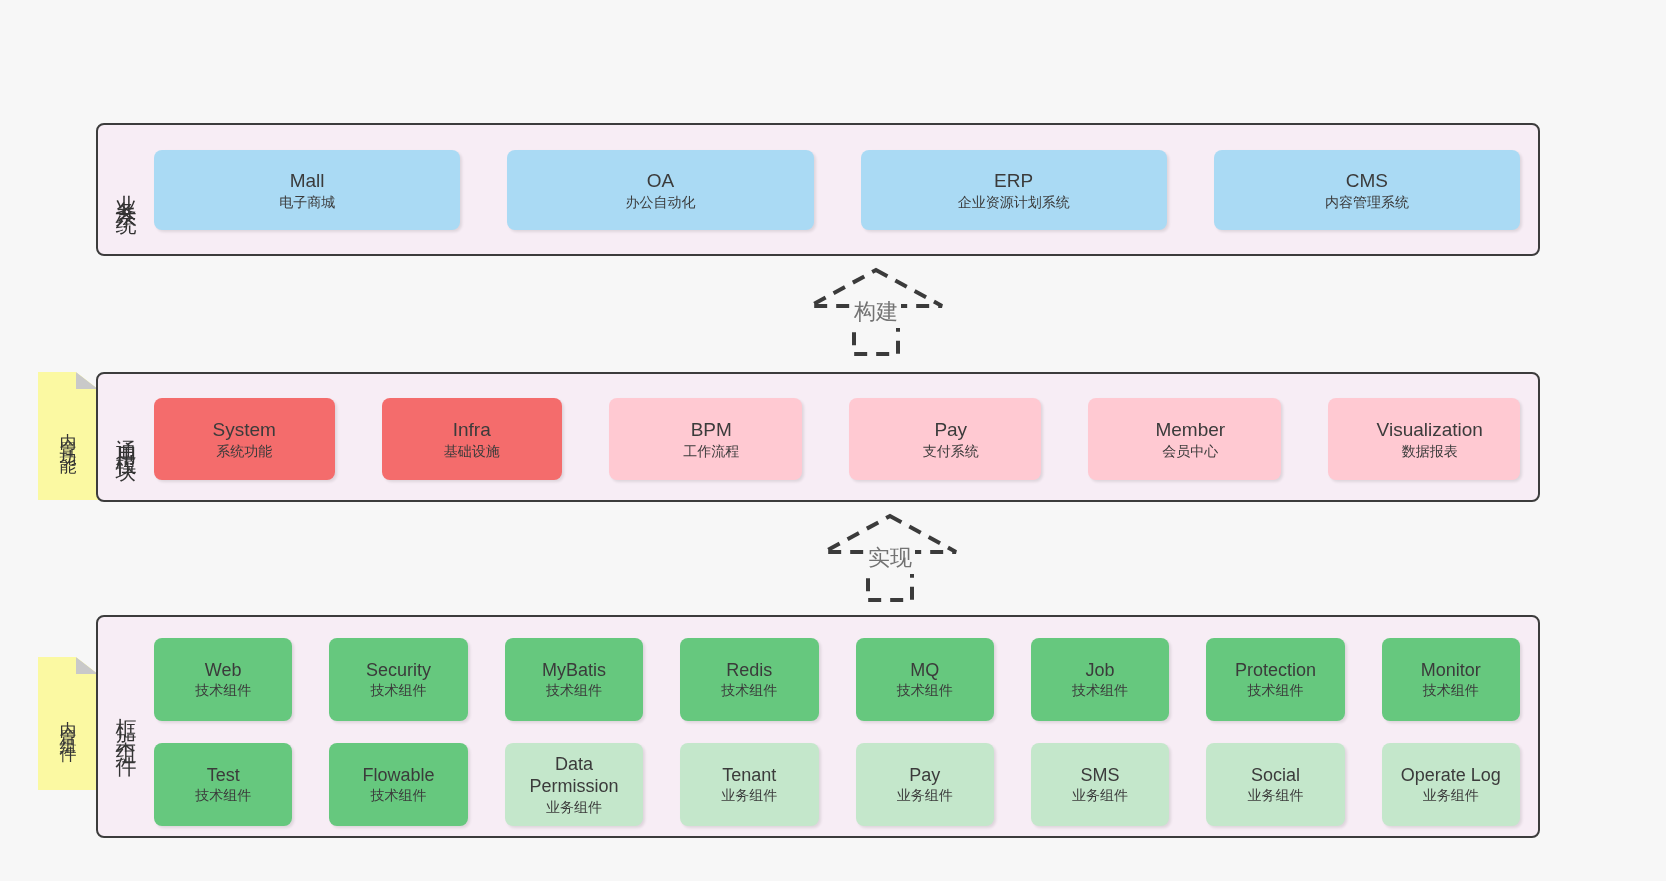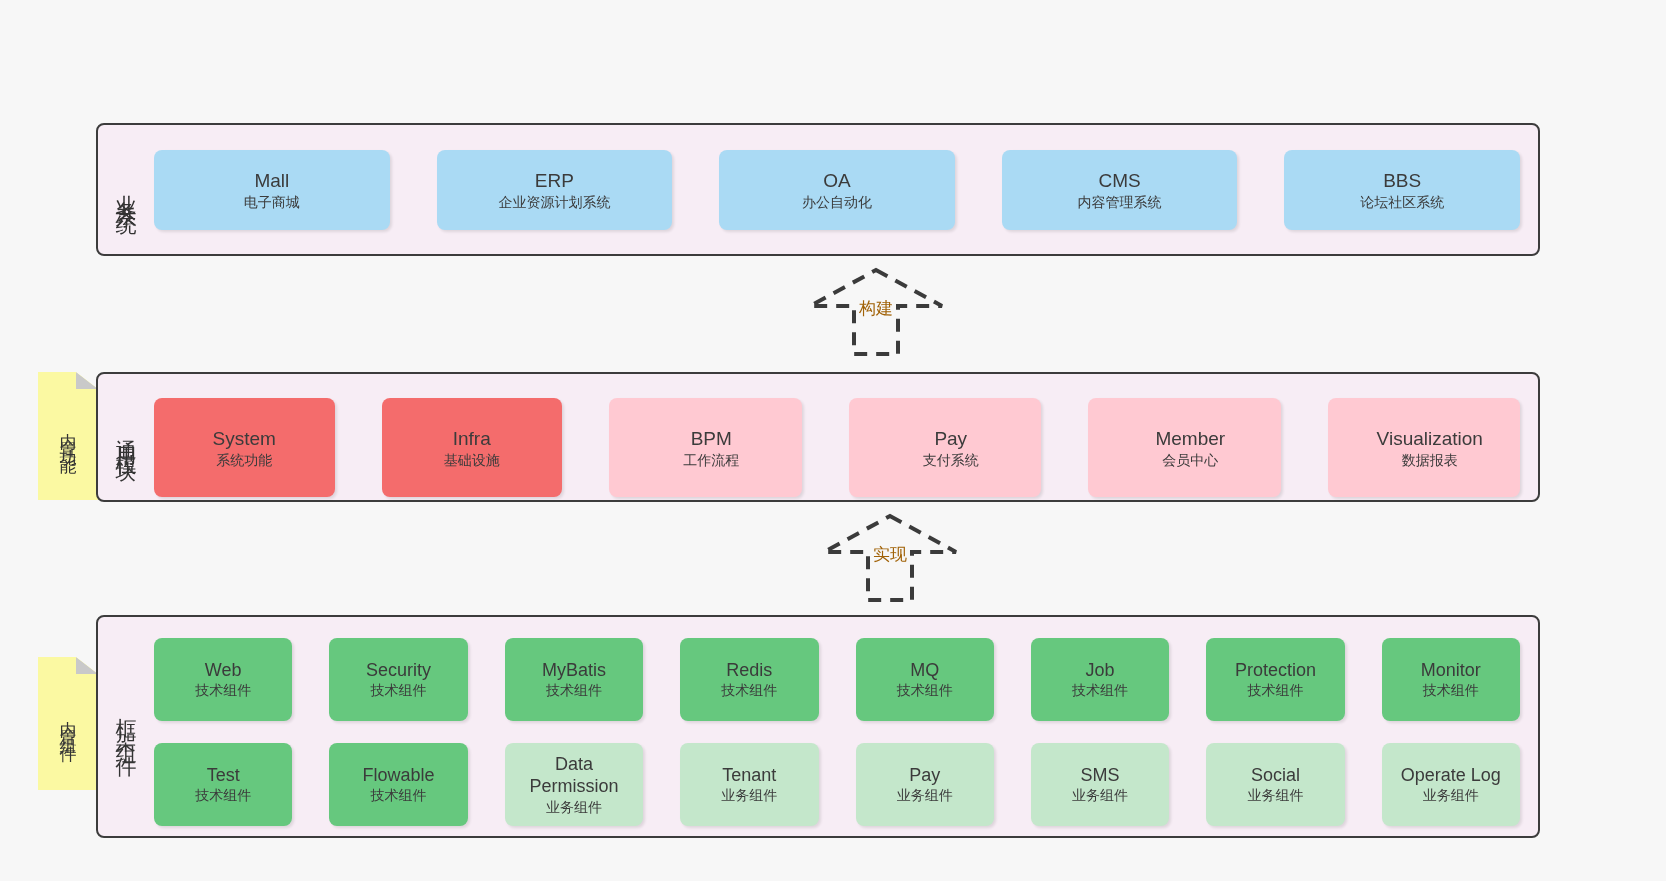--- a/index.html
+++ b/index.html
@@ -67,21 +67,21 @@
     display: flex;
     flex-direction: column;
     align-items: center;
     justify-content: center;
     text-align: center;
     box-shadow: 2px 2px 3px rgba(0,0,0,0.10);
     padding: 2px 4px;
     box-sizing: border-box;
   }
   .panel-business   .box { height: 80px; }
-  .panel-modules    .box { height: 99px; }
+  .panel-modules    .box { height: 82px; }
   .panel-components .box { height: 83px; justify-content: center; }
 
   .box .en { font-size: 19px; line-height: 1.32; }
   .box .zh { font-size: 14px; line-height: 1.35; }
   .panel-components .box .en { font-size: 18px; line-height: 1.25; }
 
   .v-blue        { background: var(--box-blue, #aadaf4); }
   .v-red         { background: var(--box-red, #f46c6c); }
   .v-pink        { background: var(--box-pink, #ffc9d2); padding-left: 16px; }
   .v-green       { background: var(--box-green, #66c87e); }
@@ -132,53 +132,49 @@
     stroke-dasharray: 13 9;
     stroke-linejoin: miter;
   }
   .arrow-label {
     position: absolute;
     left: 50%;
     top: 30px;
     transform: translateX(-50%);
     background: var(--page-bg, #f7f7f7);
     padding: 1px 3px;
-    font-size: 17px;
-    color: #a16207;
+    font-size: 22px;
+    color: #737373;
     white-space: nowrap;
   }
 </style>
 </head>
 <body>
 
 <div id="page">
 
   <div class="panel panel-business">
     <div class="v-label">业务系统</div>
     <div class="rows">
         <div class="box-row">
           <div class="box v-blue">
             <div class="en">Mall</div>
             <div class="zh">电子商城</div>
           </div>
           <div class="box v-blue">
+            <div class="en">OA</div>
+            <div class="zh">办公自动化</div>
+          </div>
+          <div class="box v-blue">
             <div class="en">ERP</div>
             <div class="zh">企业资源计划系统</div>
-          </div>
-          <div class="box v-blue">
-            <div class="en">OA</div>
-            <div class="zh">办公自动化</div>
           </div>
           <div class="box v-blue">
             <div class="en">CMS</div>
             <div class="zh">内容管理系统</div>
-          </div>
-          <div class="box v-blue">
-            <div class="en">BBS</div>
-            <div class="zh">论坛社区系统</div>
           </div>
         </div>
       </div>
   </div>
 
   <div class="arrow arrow-1">
     <svg viewBox="0 0 140 92">
       <polygon points="70,4 136,40 92,40 92,88 48,88 48,40 4,40"></polygon>
     </svg>
     <span class="arrow-label">构建</span>

